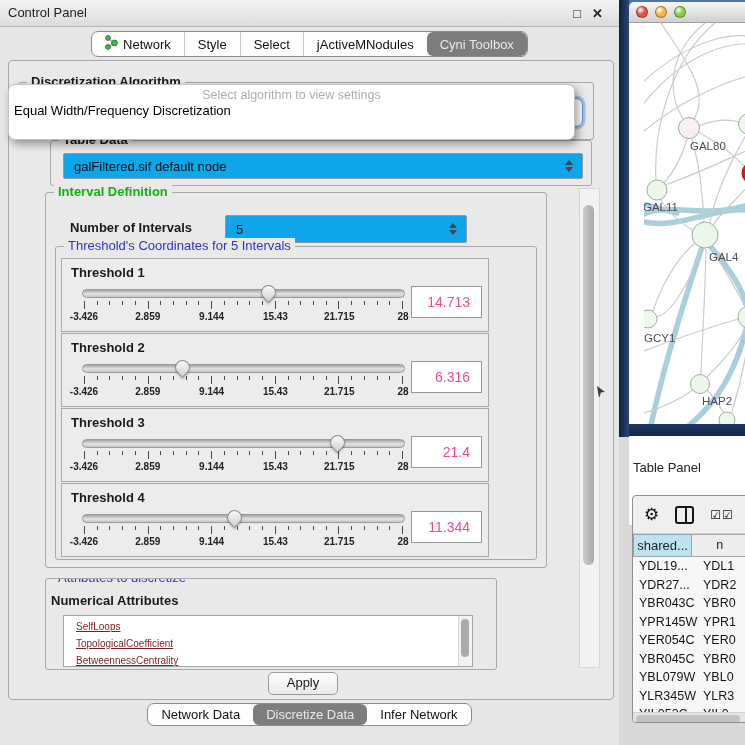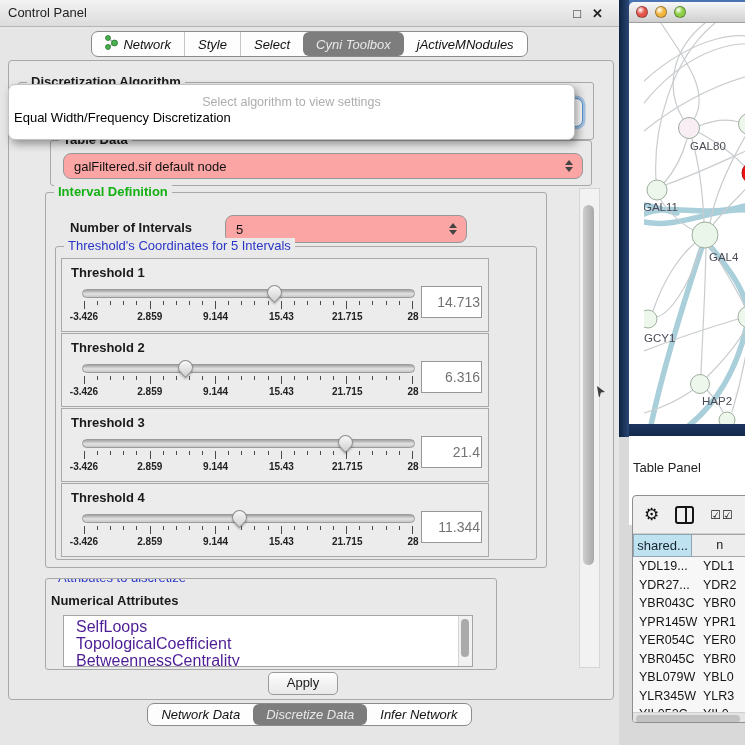--- a/index.html
+++ b/index.html
@@ -8,46 +8,46 @@
   .abs{position:absolute;}
 
   
   #titlebar{left:0;top:0;width:619px;height:26px;background:linear-gradient(#f3f3f3,#dcdcdc);
             border-bottom:1px solid #b5b5b5;}
   #titlebar .t{position:absolute;left:8px;top:5px;font-size:13px;color:#222;}
   .win-ico{position:absolute;top:6px;font-size:13px;font-weight:bold;color:#222;cursor:default;}
   #float-ico{right:38px;font-weight:normal;}
   #close-ico{right:16px;}
 
-  .tabrow{display:flex;justify-content:center;font-style:italic;}
+  .tabrow{display:flex;justify-content:center;}
   #top-tabs{left:0;top:31px;width:619px;}
   .tabset{display:inline-flex;background:#fdfdfd;border:1px solid #8c8c8c;border-radius:7px;overflow:hidden;}
   .tab{padding:3px 13px;font-size:13px;color:#111;border-left:1px solid #c6c6c6;display:flex;align-items:center;gap:5px;cursor:default;}
   .tab:first-child{border-left:none;}
   .tab.sel{background:#7d7d7d;color:#e9e9e9;border-radius:6px;border-left:none;}
   .tab.sel + .tab{border-left:none;}
 
   #main-box{left:8px;top:60px;width:604px;height:638px;border:1px solid #a8a8a8;border-radius:4px;background:#e9e9e9;}
 
   .group{position:absolute;border:1px solid #a8a8a8;border-radius:3px;}
   .gtitle{position:absolute;top:-9px;left:8px;background:#e9e9e9;padding:0 4px;font-size:13px;font-weight:bold;white-space:nowrap;}
   .gtitle.green{color:#14b014;}
   .gtitle.blue{color:#2a35c8;font-weight:normal;font-size:13px;}
 
   #algo-group{left:18px;top:82px;width:574px;height:56px;}
   #algo-combo{left:10px;top:15px;width:552px;height:27px;background:#fff;border:1px solid #5a93d2;
               border-radius:7px;box-shadow:0 0 0 2.5px rgba(95,155,220,.5);}
 
   #algo-popup{left:8px;top:84px;width:565px;height:54px;background:#fff;border:1px solid #c2c2c2;
               border-radius:7px;box-shadow:3px 4px 9px rgba(0,0,0,.38);z-index:50;}
-  #algo-popup .prompt{text-align:center;color:#adadad;font-size:12.5px;padding-top:10px;}
+  #algo-popup .prompt{text-align:center;color:#adadad;font-size:12.5px;padding-top:3px;}
   .popup-opt{font-size:13px;padding:1px 0 1px 5px;color:#000;cursor:default;}
   .popup-opt.bold{font-weight:bold;}
 
-  .combo{background:#fca5a5;border:1px solid #979797;border-radius:8px;display:flex;align-items:center;}
+  .combo{background:#0ea5e9;border:1px solid #979797;border-radius:2px;display:flex;align-items:center;}
   .combo .val{flex:1;font-size:13px;padding-left:10px;color:#111;white-space:nowrap;overflow:hidden;}
   .stepper{display:flex;flex-direction:column;align-items:center;gap:2px;margin-right:9px;}
   .stepper i{display:block;width:0;height:0;border-left:4px solid transparent;border-right:4px solid transparent;}
   .stepper .up{border-bottom:5px solid #444;}
   .stepper .dn{border-top:5px solid #444;}
 
   #tabledata-group{left:50px;top:140px;width:540px;height:44px;}
   #tabledata-combo{left:12px;top:12px;width:518px;height:24px;}
 
   #interval-group{left:45px;top:192px;width:500px;height:374px;}
@@ -64,27 +64,27 @@
                 background:linear-gradient(180deg,#a2a2a2,#e3e3e3 55%,#c6c6c6);}
   .slider-thumb{position:absolute;top:1px;width:13px;height:13px;border:1px solid #8d8d8d;
                 background:linear-gradient(135deg,#ffffff,#cfcfcf);border-radius:50% 50% 0 50%;
                 transform:rotate(45deg);box-shadow:1px 1px 2px rgba(0,0,0,.25);}
   .slider-ticks{position:absolute;left:2px;right:2px;top:17px;height:9px;display:flex;justify-content:space-between;align-items:flex-start;}
   .tick{width:1px;height:4px;background:#4a4a4a;}
   .tick.major{height:8px;}
   .slider-scale{position:absolute;left:2px;right:2px;top:27px;height:12px;}
   .slider-scale span{position:absolute;transform:translateX(-50%);top:0;font-size:10px;font-weight:bold;color:#222;white-space:nowrap;}
   .thr-value{width:56px;height:30px;margin-top:2px;border:1px solid #979797;background:#fff;
-             font-family:"Liberation Sans",sans-serif;font-size:14px;text-align:right;padding:0 1px 0 2px;color:#737373;}
+             font-family:"Liberation Sans",sans-serif;font-size:14px;text-align:right;padding:0 11px 0 2px;color:#ec4899;}
 
   #attr-group{left:45px;top:578px;width:450px;height:90px;overflow:hidden;background:#e9e9e9;}
   #attr-title{position:absolute;left:5px;top:14px;font-size:13px;font-weight:bold;}
   #attr-list{position:absolute;left:17px;top:36px;width:408px;height:50px;background:#fff;border:1px solid #a5a5a5;overflow:hidden;}
   #attr-list ul{margin:0;padding:2px 0 0 12px;list-style:none;}
-  #attr-list li{font-size:16px;line-height:17px;color:#4c1d95;}
+  #attr-list li{font-size:10px;line-height:17px;color:#7f1d1d;text-decoration:underline;}
   #attr-sb{position:absolute;right:0;top:0;bottom:0;width:13px;background:#f1f1f1;border-left:1px solid #d5d5d5;}
   #attr-sb .thumb{position:absolute;left:2px;top:3px;width:8px;height:38px;background:#aaa;border-radius:5px;}
 
   #main-sb{left:579px;top:188px;width:19px;height:478px;background:#f2f2f2;border:1px solid #d6d6d6;}
   #main-sb .thumb{position:absolute;left:3px;top:16px;width:11px;height:360px;border-radius:6px;
                   background:linear-gradient(90deg,#cdcdcd,#a9a9a9);}
 
   #apply-btn{left:268px;top:672px;width:68px;height:21px;background:linear-gradient(#fefefe,#e8e8e8);
              border:1px solid #9a9a9a;border-radius:5px;font-size:13px;text-align:center;line-height:20px;cursor:default;}
 
@@ -150,25 +150,25 @@
               <circle cx="9.5" cy="8" r="2.9" fill="#49b24f" stroke="#2c7f33"></circle>
             </svg></span>
           <span>Network</span>
         </div>
         <div class="tab">
           <span>Style</span>
         </div>
         <div class="tab">
           <span>Select</span>
         </div>
+        <div class="tab">
+          <span>jActiveMNodules</span>
+        </div>
         <div class="tab sel">
           <span>Cyni Toolbox</span>
-        </div>
-        <div class="tab">
-          <span>jActiveMNodules</span>
         </div>
       </div>
   </div>
 
   <div class="abs" id="main-box"></div>
 
   <div class="abs group" id="algo-group">
     <span class="gtitle">Discretization Algorithm</span>
     <div class="abs" id="algo-combo"></div>
   </div>

